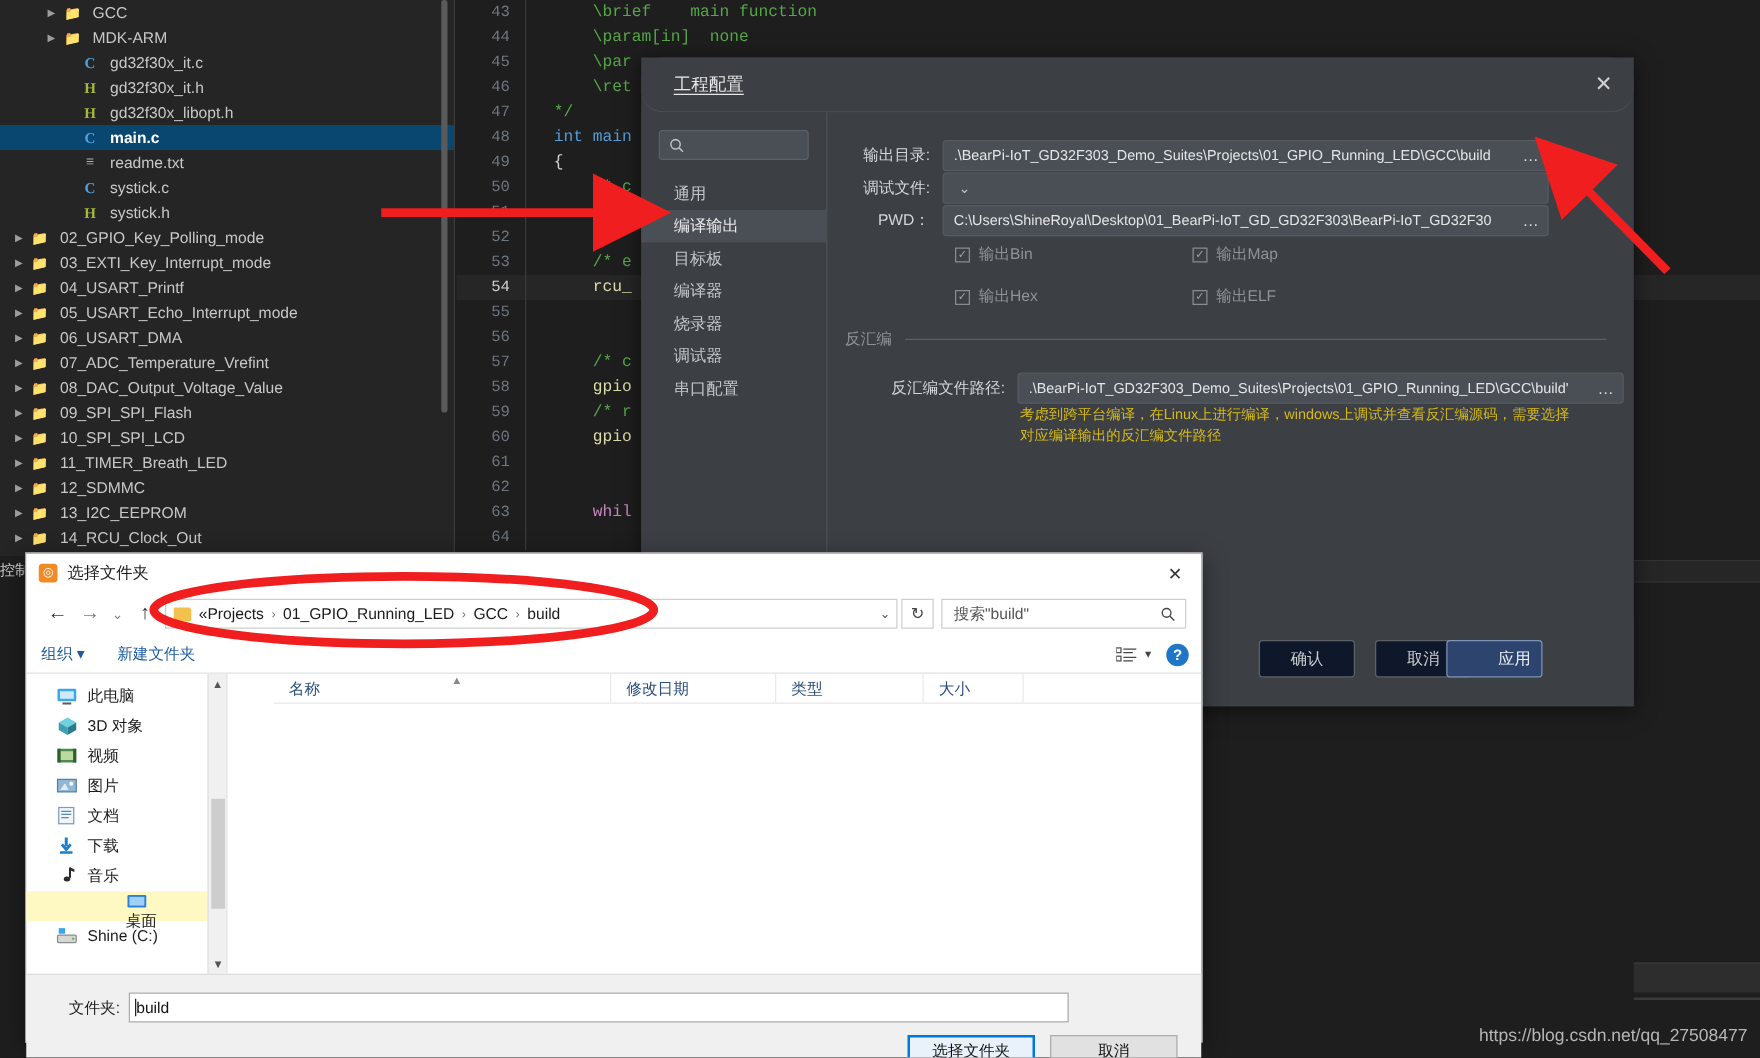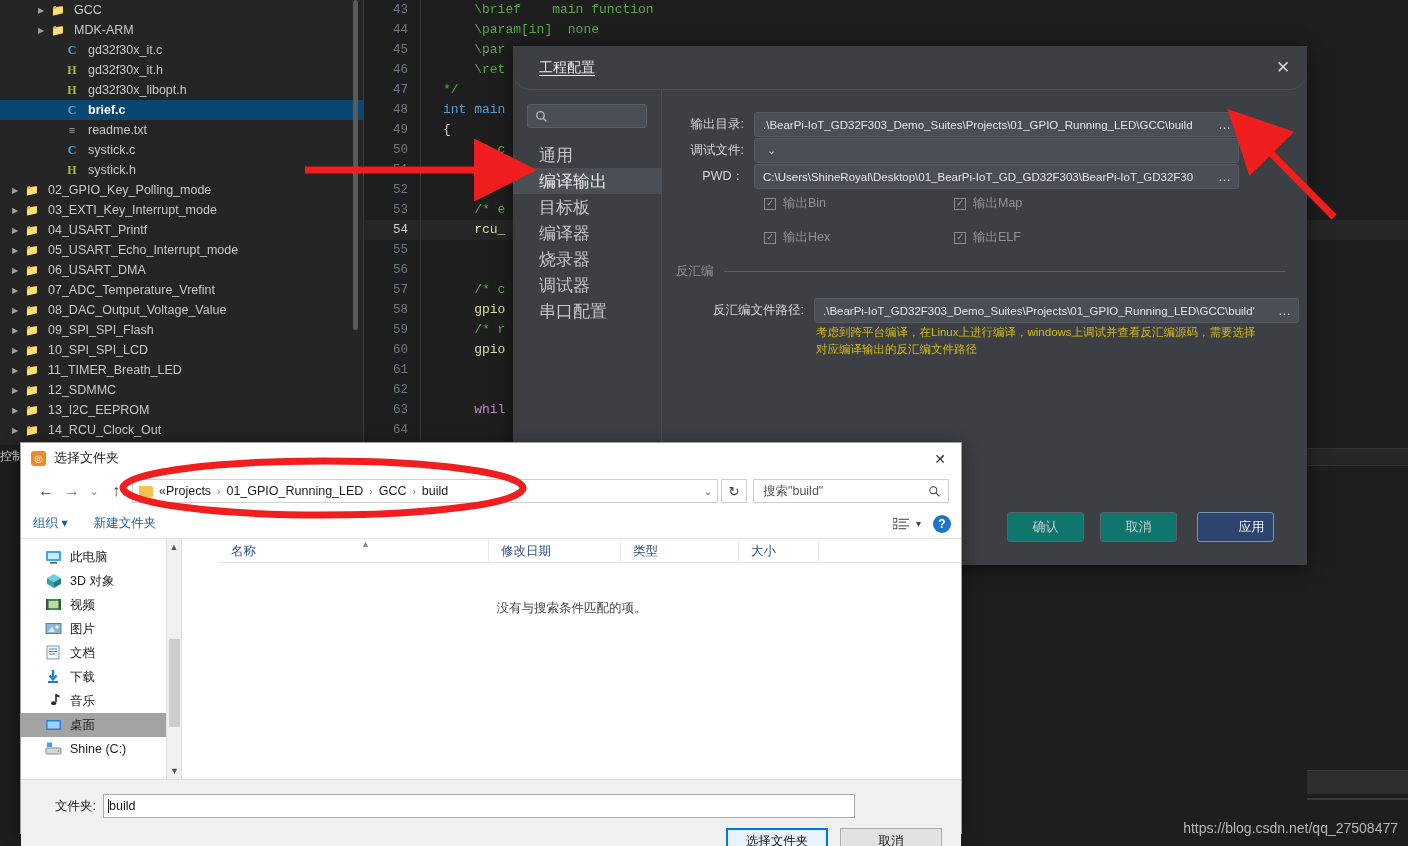--- a/index.html
+++ b/index.html
@@ -81,21 +81,21 @@
   .cfg-nav {
     width:149px; background:#3c4045; border-right:1px solid #4c5156; padding-top:14px;
   }
   .cfg-search {
     margin:0 14px 14px 14px; height:24px; background:#4a4f55; border:1px solid #5a6067;
     border-radius:3px; display:flex; align-items:center; padding:0 7px;
   }
   .cfg-search svg { opacity:.85; }
   .cfg-nav-item {
     height:26px; display:flex; align-items:center; padding-left:26px;
-    color:#c3c7cb; font-size:17px; cursor:pointer;
+    color:#c3c7cb; font-size:13px; cursor:pointer;
   }
   .cfg-nav-item.active { background:#4a4f55; color:#eaeaea; }
 
   .cfg-main { flex:1; position:relative; padding:22px 0 0 0; }
   .frow { display:flex; align-items:center; margin-bottom:1px; }
   .flabel { width:92px; text-align:right; color:#d3d6d9; font-size:12.5px; padding-right:10px; flex:none;}
   .finput {
     width:485px; height:25px; background:#4a4f55; border:1px solid #555b61; border-radius:3px;
     color:#e3e5e7; font-size:11.5px; display:flex; align-items:center; padding:0 6px 0 8px;
     overflow:hidden; white-space:nowrap;
@@ -117,25 +117,25 @@
   .warn {
     padding-left:102px; color:#d6b915; font-size:11.5px; line-height:17px; width:600px;
   }
   .cfg-footer {
     position:absolute; left:0; bottom:0; width:794px; height:72px; background:#3c4045;
   }
   .btn {
     position:absolute; top:19px; width:77px; height:30px; border-radius:3px;
     font-size:13px; display:flex; align-items:center; justify-content:center; cursor:pointer;
   }
-  .btn.ghost { background:#0f766e; border:1px solid #5c6268; color:#c9cdd1; }
+  .btn.ghost { background:#0f172a; border:1px solid #5c6268; color:#c9cdd1; }
   .btn.primary { background:#2d446e; border:1px solid #7e93b4; color:#eef2f7; }
   #btn-ok { left:494px; }
   #btn-cancel { left:587px; }
-  #btn-apply { left:684px;padding-left:32px; }
+  #btn-apply { left:644px;padding-left:32px; }
 
   
   .fp {
     position:absolute; left:20px; top:442px; width:942px; height:392px;
     background:#ffffff; border:1px solid #a0a0a0; box-shadow:0 4px 18px rgba(0,0,0,.45);
     font-size:12.5px; color:#1b1b1b;
   }
   .fp-title { height:30px; display:flex; align-items:center; padding-left:10px; }
   .fp-ico {
     width:15px; height:15px; border-radius:3px; background:#f08a24; margin-right:8px;
@@ -173,21 +173,21 @@
   .tb-right { position:absolute; right:10px; display:flex; align-items:center; gap:12px;}
   .viewico { display:flex; align-items:center; color:#444; }
   .helpico {
     width:18px;height:18px;border-radius:50%;background:#1f76c8;color:#fff;
     display:flex;align-items:center;justify-content:center;font-size:12px;font-weight:bold; cursor:pointer;
   }
   .fp-content { display:flex; height:240px; }
   .fp-side { width:160px; padding-top:6px; position:relative; }
   .side-item { height:24px; display:flex; align-items:center; padding-left:24px; cursor:pointer; color:#1b1b1b;}
   .side-item.l2 { }
-  .side-item.sel { background:#a3a3a3; }
+  .side-item.sel { background:#fef9c3;flex-direction:column; }
   .sidebar-ico { width:18px; height:16px; margin-right:7px; flex:none; }
   .side-scroll {
     position:absolute; right:0; top:0; width:15px; height:240px; background:#f0f0f0;
     border-left:1px solid #e0e0e0;
   }
   .ss-arrow { height:16px; text-align:center; font-size:9px; color:#555; line-height:16px;}
   .ss-thumb { position:absolute; left:2px; top:100px; width:11px; height:88px; background:#cdcdcd;}
   .fp-list { flex:1; border-left:1px solid #e2e2e2; position:relative; }
   .cols { height:24px; display:flex; border-bottom:1px solid #e6e6e6; position:relative;margin-left:37px;}
   .col { padding-left:12px; color:#2a4e7c; line-height:24px; border-right:1px solid #eaeaea; }
@@ -251,21 +251,21 @@
           <span style="padding-left:6px">gd32f30x_it.h</span>
         </div>
         <div class="tree-row indent-2">
           <span class="arrow"></span>
           <span class="ico h">H</span>
           <span style="padding-left:6px">gd32f30x_libopt.h</span>
         </div>
         <div class="tree-row sel indent-2">
           <span class="arrow"></span>
           <span class="ico c">C</span>
-          <span style="padding-left:6px">brief.c</span>
+          <span style="padding-left:6px">main.c</span>
         </div>
         <div class="tree-row indent-2">
           <span class="arrow"></span>
           <span class="ico txt">≡</span>
           <span style="padding-left:6px">readme.txt</span>
         </div>
         <div class="tree-row indent-2">
           <span class="arrow"></span>
           <span class="ico c">C</span>
           <span style="padding-left:6px">systick.c</span>
@@ -695,21 +695,20 @@
       </div>
 
       <div class="fp-list">
         <div class="cols">
           <div class="col" style="width:270px">名称</div>
           <div class="col" style="width:132px">修改日期</div>
           <div class="col" style="width:118px">类型</div>
           <div class="col" style="width:80px">大小</div>
           <div class="col-sorticon">▲</div>
         </div>
-        <div class="empty-msg">没有与搜索条件匹配的项。</div>
       </div>
     </div>
 
     <div class="fp-bottom">
       <div class="fname-row">
         <div class="fname-lbl">文件夹:</div>
         <div class="fname-input">
           <span class="caret"></span>
           <span>build</span>
         </div>

